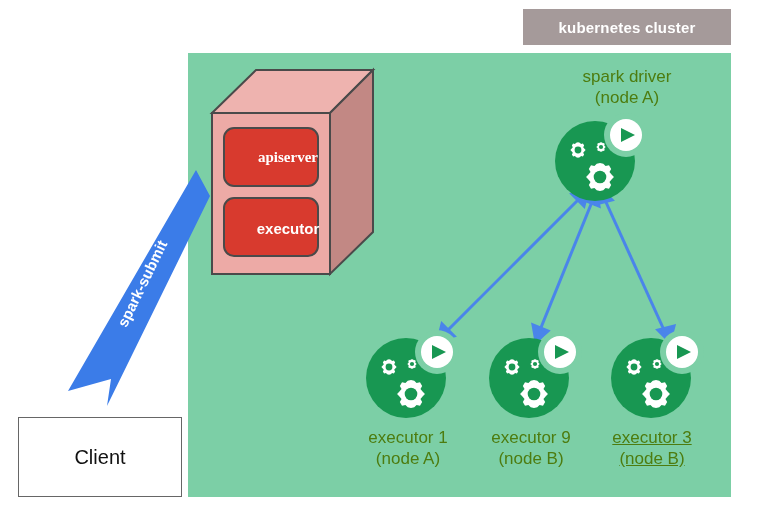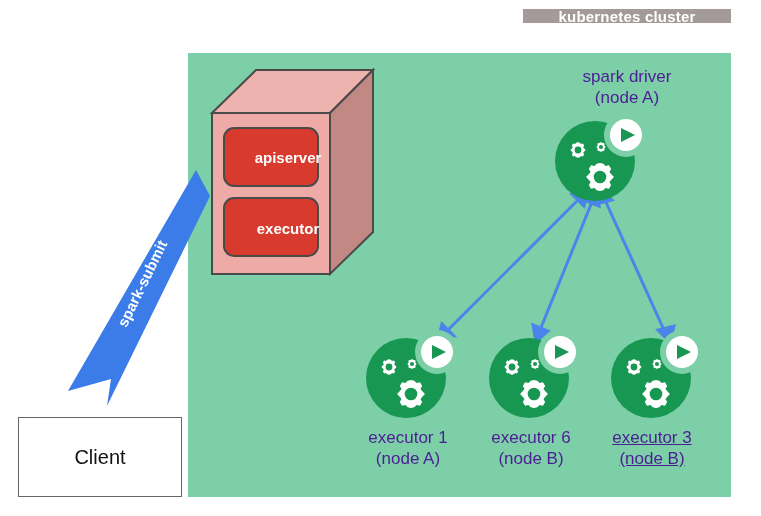--- a/index.html
+++ b/index.html
@@ -20,21 +20,21 @@
     width: 761px;
     height: 516px;
   }
   .abs { position: absolute; }
 
   
   #cluster-label {
     left: 523px;
     top: 9px;
     width: 208px;
-    height: 14px;
+    height: 36px;
     background: #a59a9a;
     color: #ffffff;
     font-size: 15px;
     font-weight: bold;
     display: flex;
     align-items: center;
     justify-content: center;
     letter-spacing: 0.2px;
   }
 
@@ -57,26 +57,26 @@
   }
 
   
   .cube-chip-label {
     color: #ffffff;
     font-size: 15px;
     font-weight: bold;
     text-align: center;
     width: 120px;
   }
-  #apiserver-label { left: 228px; top: 149px; }
+  #apiserver-label { left: 228px; top: 149px; font-family: Liberation Serif, serif; }
   #scheduler-label { left: 228px; top: 220px; }
 
   
   .node-caption {
-    color: #4c1d95;
+    color: #4d7c0f;
     font-size: 17px;
     line-height: 21px;
     text-align: center;
     width: 160px;
   }
   #driver-caption   { left: 547px; top: 66px; }
   #exec1-caption    { left: 328px; top: 427px; }
   #exec2-caption    { left: 451px; top: 427px; }
   #exec3-caption    { left: 572px; top: 427px; text-decoration: underline; }
 
@@ -228,21 +228,21 @@
   <div>spark driver</div>
   <div>(node A)</div>
 </div>
 
 <div class="abs node-caption" id="exec1-caption">
   <div>executor 1</div>
   <div>(node A)</div>
 </div>
 
 <div class="abs node-caption" id="exec2-caption">
-  <div>executor 6</div>
+  <div>executor 9</div>
   <div>(node B)</div>
 </div>
 
 <div class="abs node-caption" id="exec3-caption">
   <div>executor 3</div>
   <div>(node B)</div>
 </div>
 
 <div class="abs" id="spark-submit-label">spark-submit</div>
 

